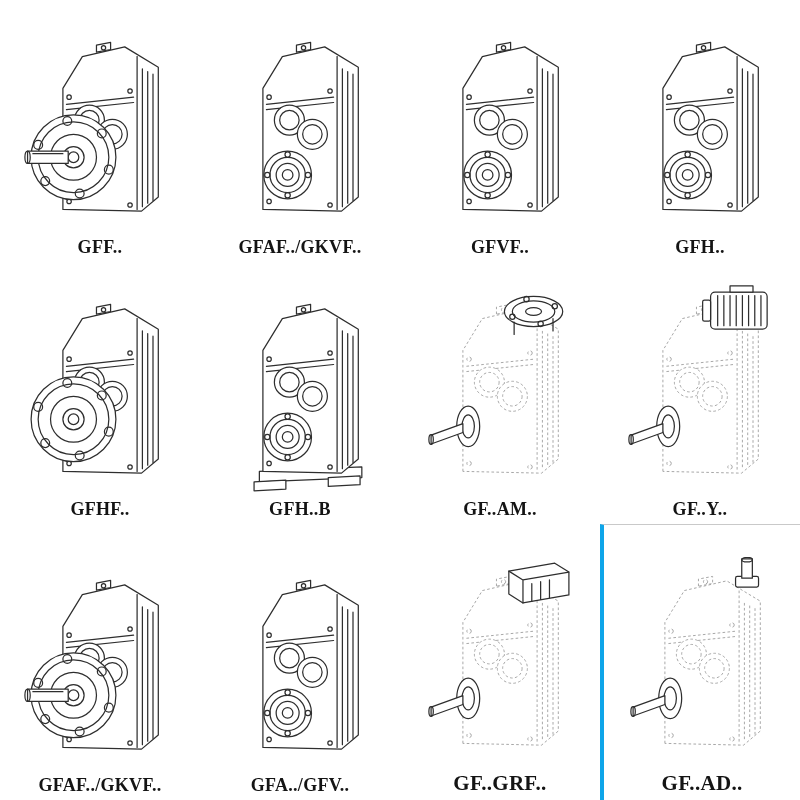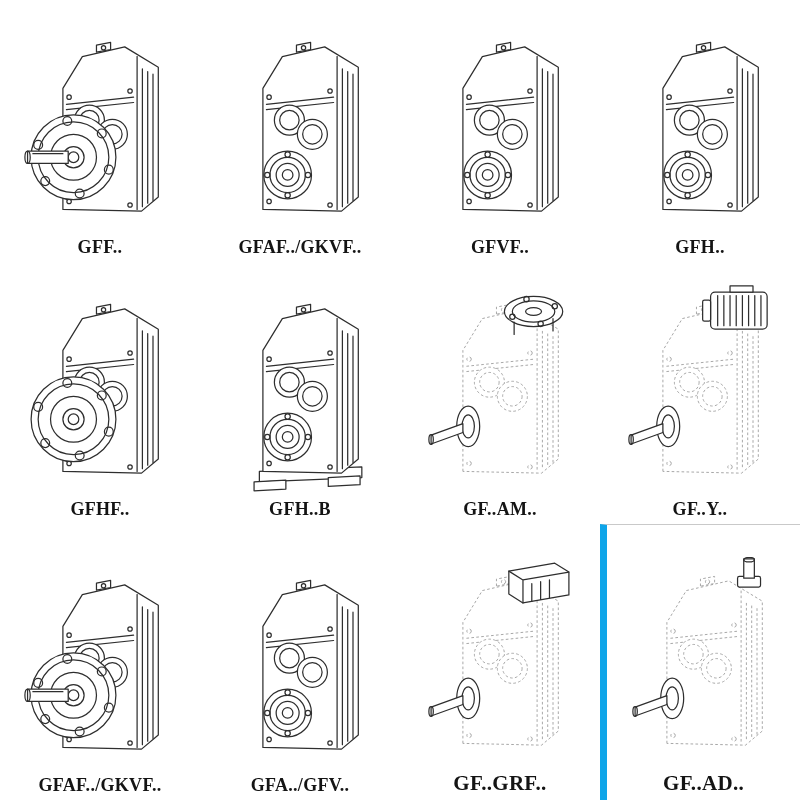--- a/index.html
+++ b/index.html
@@ -4,21 +4,21 @@
 <style>
   html,body{margin:0;padding:0;background:#ffffff;}
   body{width:800px;height:800px;overflow:hidden;font-family:"Liberation Serif",serif;}
   .grid{display:grid;grid-template-columns:repeat(4,200px);grid-template-rows:262px 262px 276px;width:798px;height:800px;border-radius:18px;}
   .cell{display:flex;flex-direction:column;align-items:center;justify-content:flex-end;padding-bottom:4px;box-sizing:border-box;}
   .cell svg.drawing{width:176px;height:212px;display:block;}
   .label{font-weight:bold;font-size:18px;letter-spacing:.3px;color:#141414;margin-top:2px;white-space:nowrap;}
   .label.lg{font-size:21px;text-align:right;}
   .u-solid{stroke:#2e2e2e;stroke-width:1.4;stroke-linejoin:round;stroke-linecap:round;fill:none;}
   .u-phantom{stroke:#9c9c9c;stroke-width:1;stroke-dasharray:3 2.6;stroke-linejoin:round;fill:none;}
-  .cell--boxed{border-top:1px solid #c9c9c9;border-left:7px solid #0ea5e9;}
+  .cell--boxed{border-top:1px solid #c9c9c9;border-left:4px solid #0ea5e9;}
   .defs-holder{position:absolute;width:0;height:0;overflow:hidden;}
 </style>
 </head>
 <body>
 
 <svg class="defs-holder" aria-hidden="true">
   <defs>
     <g id="housing">
       <path fill="#fff" d="M48 211 L48 74 L70 38 L118 27 L156 50 L156 197 L137 213 Z"></path>
       <path fill="none" d="M132 38 L132 211"></path>

